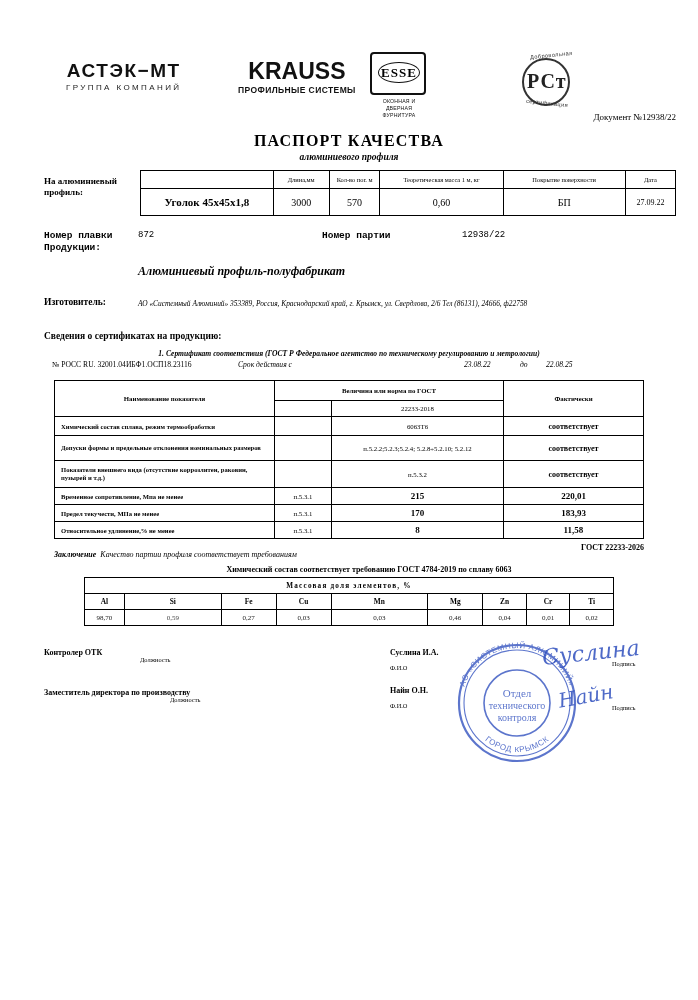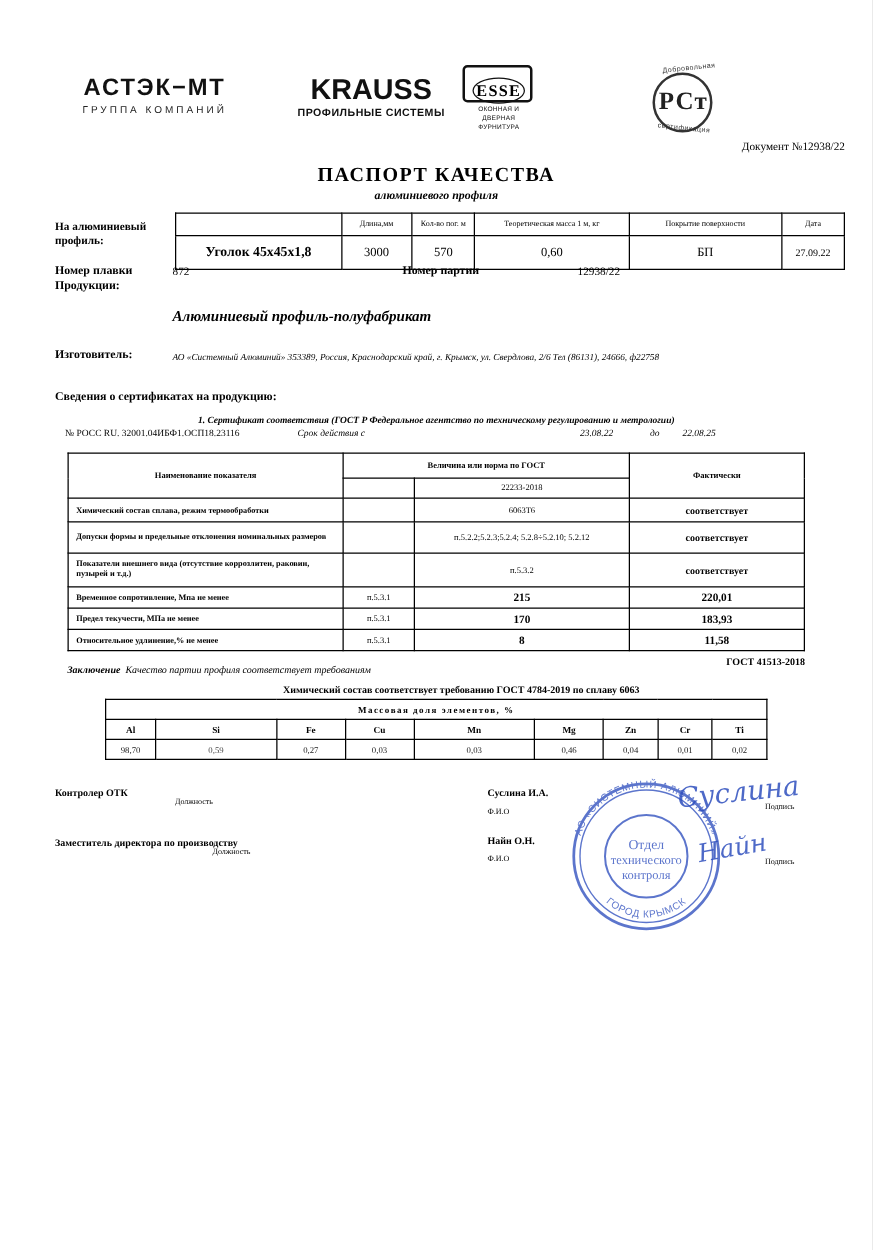--- a/index.html
+++ b/index.html
@@ -75,21 +75,21 @@
   }
   .logo-esse {
     position: absolute;
     left: 348px;
     top: 2px;
     width: 58px;
     text-align: center;
   }
   .esse-box {
     width: 56px;
-    height: 30px;
+    height: 43px;
     border: 2px solid #111;
     border-radius: 4px;
     box-sizing: border-box;
     position: relative;
   }
   .esse-oval {
     position: absolute;
     left: 6px;
     top: 8px;
     width: 42px;
@@ -208,21 +208,21 @@
   .profile-table td.val {
     height: 24px;
     font-size: 10px;
   }
   .profile-table td.prof-name {
     font-size: 11px;
     font-weight: bold;
     font-family: "Liberation Serif", serif;
   }
   .consumer { margin-top: 14px; font-size: 9.5px; font-weight: bold; padding-left: 22px;}
-  .heat-row { margin-top: 0; padding-left: 22px; position: relative; height: 30px;}
+  .heat-row { margin-top: 18px; padding-left: 22px; position: relative; height: 30px; font-family: Liberation Mono, monospace;}
   .heat-row .k1 { position: absolute; left: 22px; top: 0; font-size: 9.5px; font-weight: bold;}
   .heat-row .k1b { position: absolute; left: 22px; top: 12px; font-size: 9.5px; font-weight: bold;}
   .heat-row .v1 { position: absolute; left: 116px; top: 0; font-size: 9px;}
   .heat-row .k2 { position: absolute; left: 300px; top: 0; font-size: 9.5px; font-weight: bold;}
   .heat-row .v2 { position: absolute; left: 440px; top: 0; font-size: 9px;}
   .prodname {
     margin-top: 4px;
     padding-left: 116px;
     font-size: 12px;
     font-weight: bold;
@@ -437,21 +437,21 @@
           <td class="big">8</td>
           <td class="big">11,58</td>
         </tr>
       </tbody>
         </table>
     </div>
 
     <div class="concl">
       <span class="k">Заключение</span>
       <span class="v">Качество партии профиля соответствует требованиям</span>
-      <span class="g">ГОСТ  41513-2018</span>
+      <span class="g">ГОСТ  22233-2026</span>
     </div>
 
     <div class="chem-title">Химический состав соответствует требованию ГОСТ 4784-2019 по сплаву  6063</div>
     <div class="chem-wrap">
       <table class="grid chem-table">
         <tbody>
             <tr>
           <td class="title" colspan="9">Массовая доля элементов, %</td>
         </tr>
         <tr>

